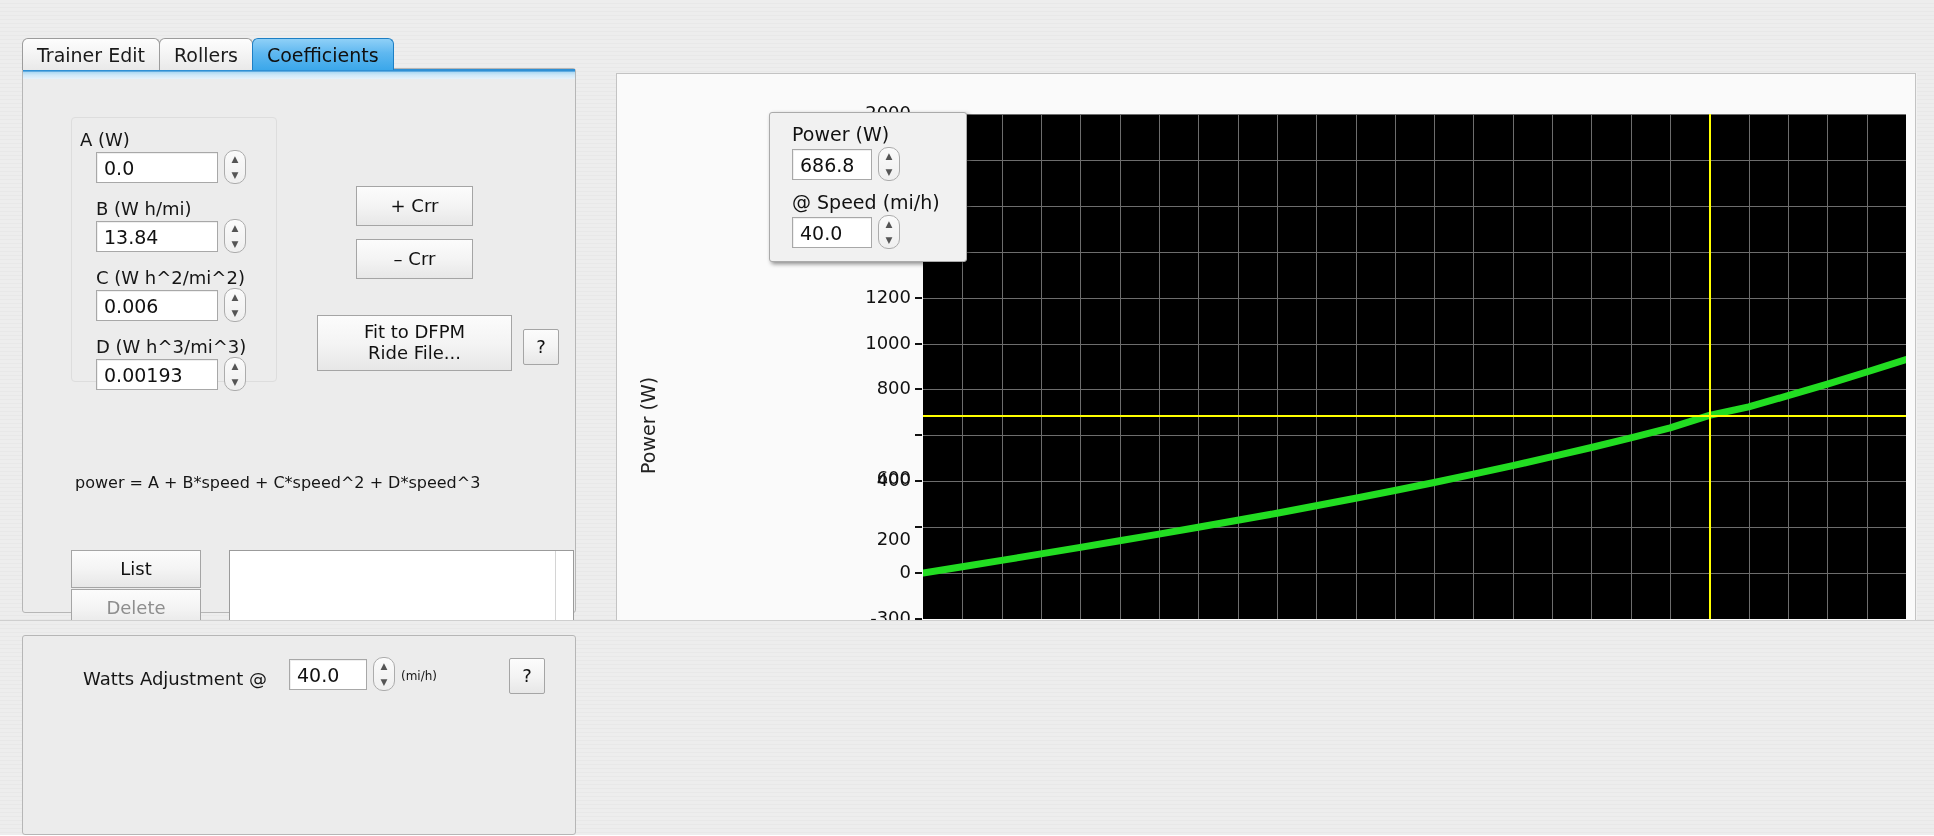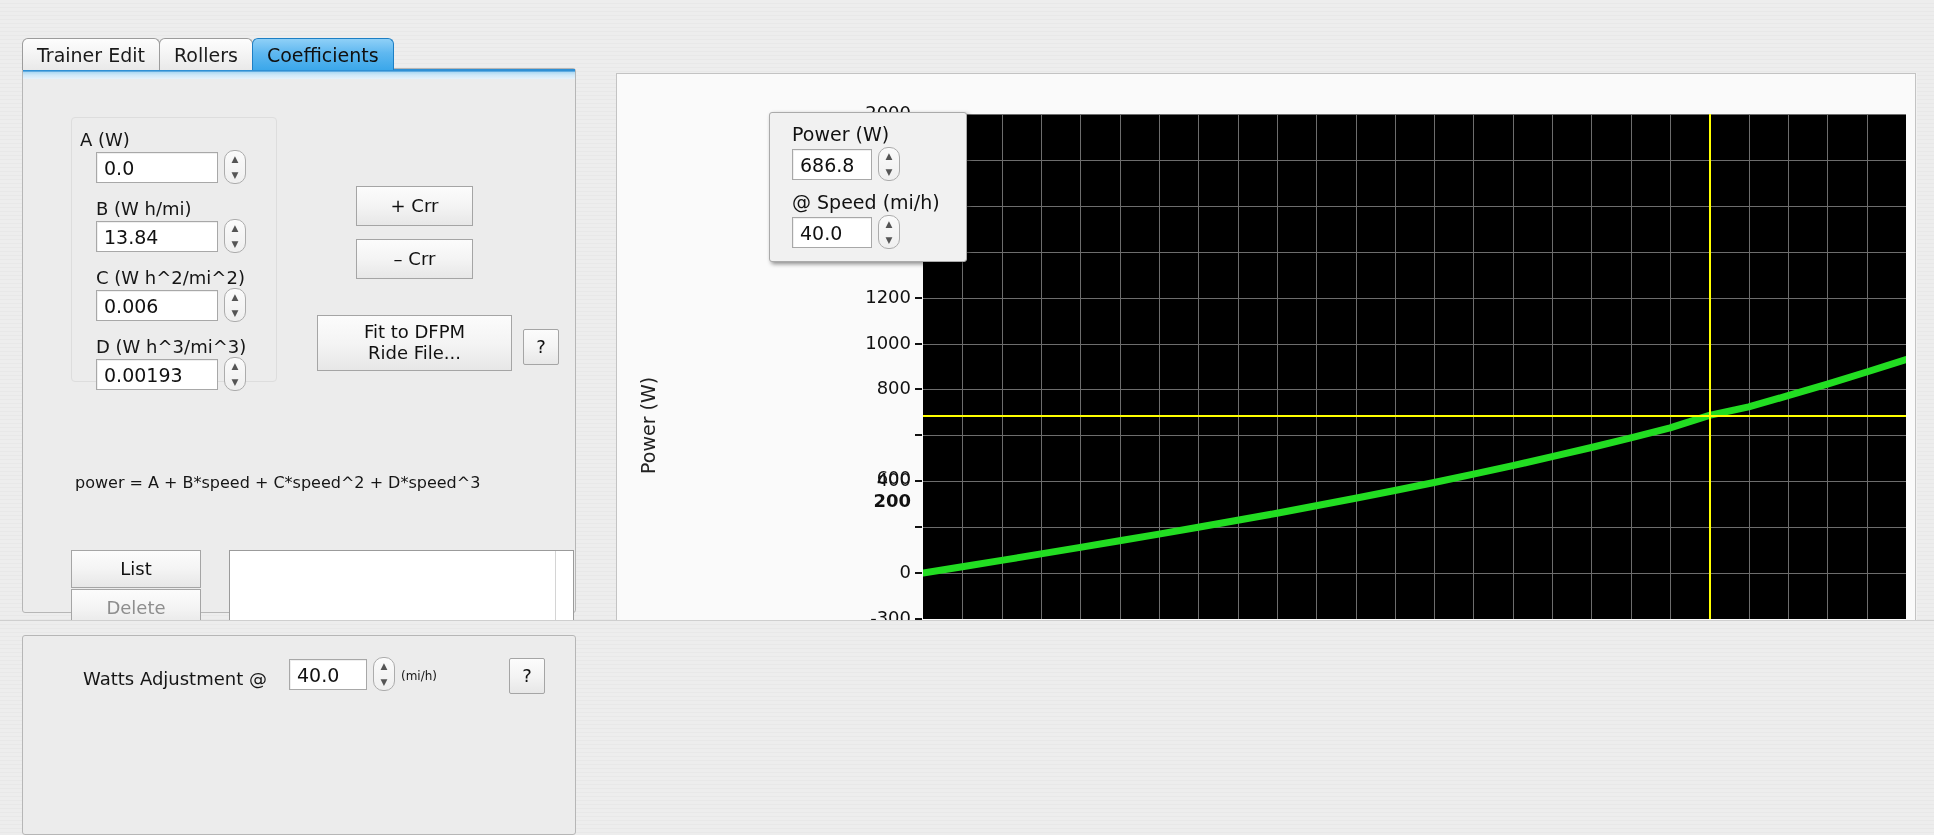--- a/index.html
+++ b/index.html
@@ -347,21 +347,21 @@
 <div class="chart-frame">
 
   <div class="ylabel" id="y-axis-title" style="left:20px; top:400px;">Power (W)</div>
   <div class="xlabel" id="x-axis-title" style="left:540px; top:552px;">Speed (mi/h)</div>
 
   <div id="y-axis">
       <div class="ytick" style="width: 250px; left: 44px; top: 533px;">-300</div>
       <div class="ytick-mark" style="left: 298px; top: 544px;"></div>
       <div class="ytick" style="width: 250px; left: 44px; top: 487.091px;">0</div>
       <div class="ytick-mark" style="left: 298px; top: 498.091px;"></div>
-      <div class="ytick" style="width: 250px; left: 44px; top: 416px; font-weight: bold;">200</div>
+      <div class="ytick" style="width: 250px; left: 44px; top: 454px;">200</div>
       <div class="ytick-mark" style="left: 298px; top: 452.182px;"></div>
       <div class="ytick" style="width: 250px; left: 44px; top: 395.273px;">400</div>
       <div class="ytick-mark" style="left: 298px; top: 406.273px;"></div>
       <div class="ytick" style="width: 250px; left: 44px; top: 349.364px; margin-top: 44px;">600</div>
       <div class="ytick-mark" style="left: 298px; top: 360.364px;"></div>
       <div class="ytick" style="width: 250px; left: 44px; top: 303.455px;">800</div>
       <div class="ytick-mark" style="left: 298px; top: 314.455px;"></div>
       <div class="ytick" style="width: 250px; left: 44px; top: 257.545px;">1000</div>
       <div class="ytick-mark" style="left: 298px; top: 268.545px;"></div>
       <div class="ytick" style="width: 250px; left: 44px; top: 211.636px;">1200</div>

